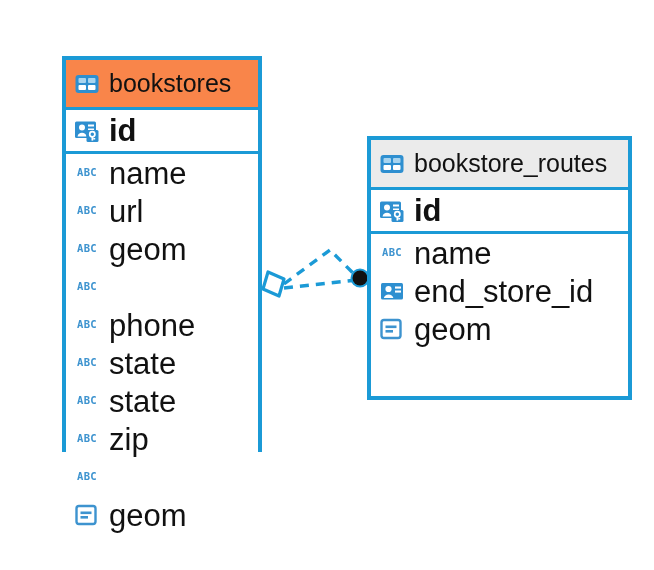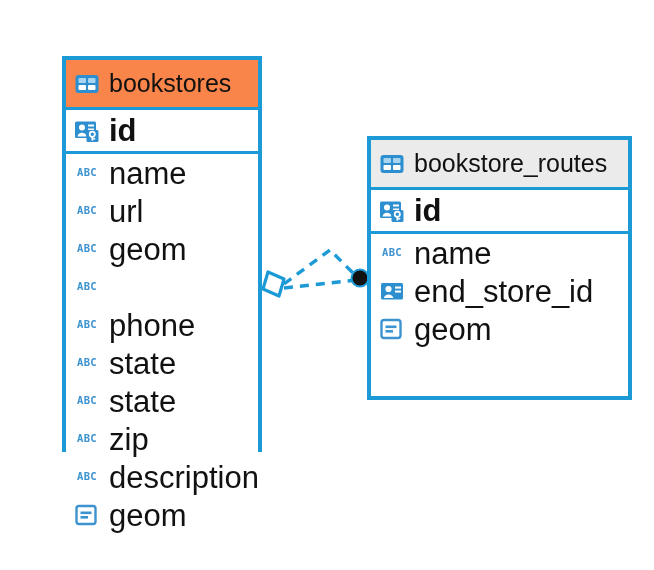--- a/index.html
+++ b/index.html
@@ -219,21 +219,20 @@
         </span>
         <span class="field-label">zip</span>
       </div>
 
       <div class="field-row">
         <span class="icon">
           <svg width="26" height="26" viewBox="0 0 26 26">
             <text x="13" y="16" text-anchor="middle" font-family="'DejaVu Sans Mono', monospace" font-size="10.5" font-weight="bold" fill="#3d93cf" letter-spacing="0.3">ABC</text>
           </svg>
         </span>
-        <span class="field-label">description</span>
       </div>
 
       <div class="field-row">
         <span class="icon">
           <svg width="26" height="26" viewBox="0 0 26 26">
             <rect x="2.5" y="4" width="19" height="18" rx="2.5" fill="#ffffff" stroke="#3d93cf" stroke-width="2.4"></rect>
             <rect x="6.5" y="9.5" width="11" height="2.6" fill="#3d93cf"></rect>
             <rect x="6.5" y="14" width="7.5" height="2.6" fill="#3d93cf"></rect>
           </svg>
         </span>

